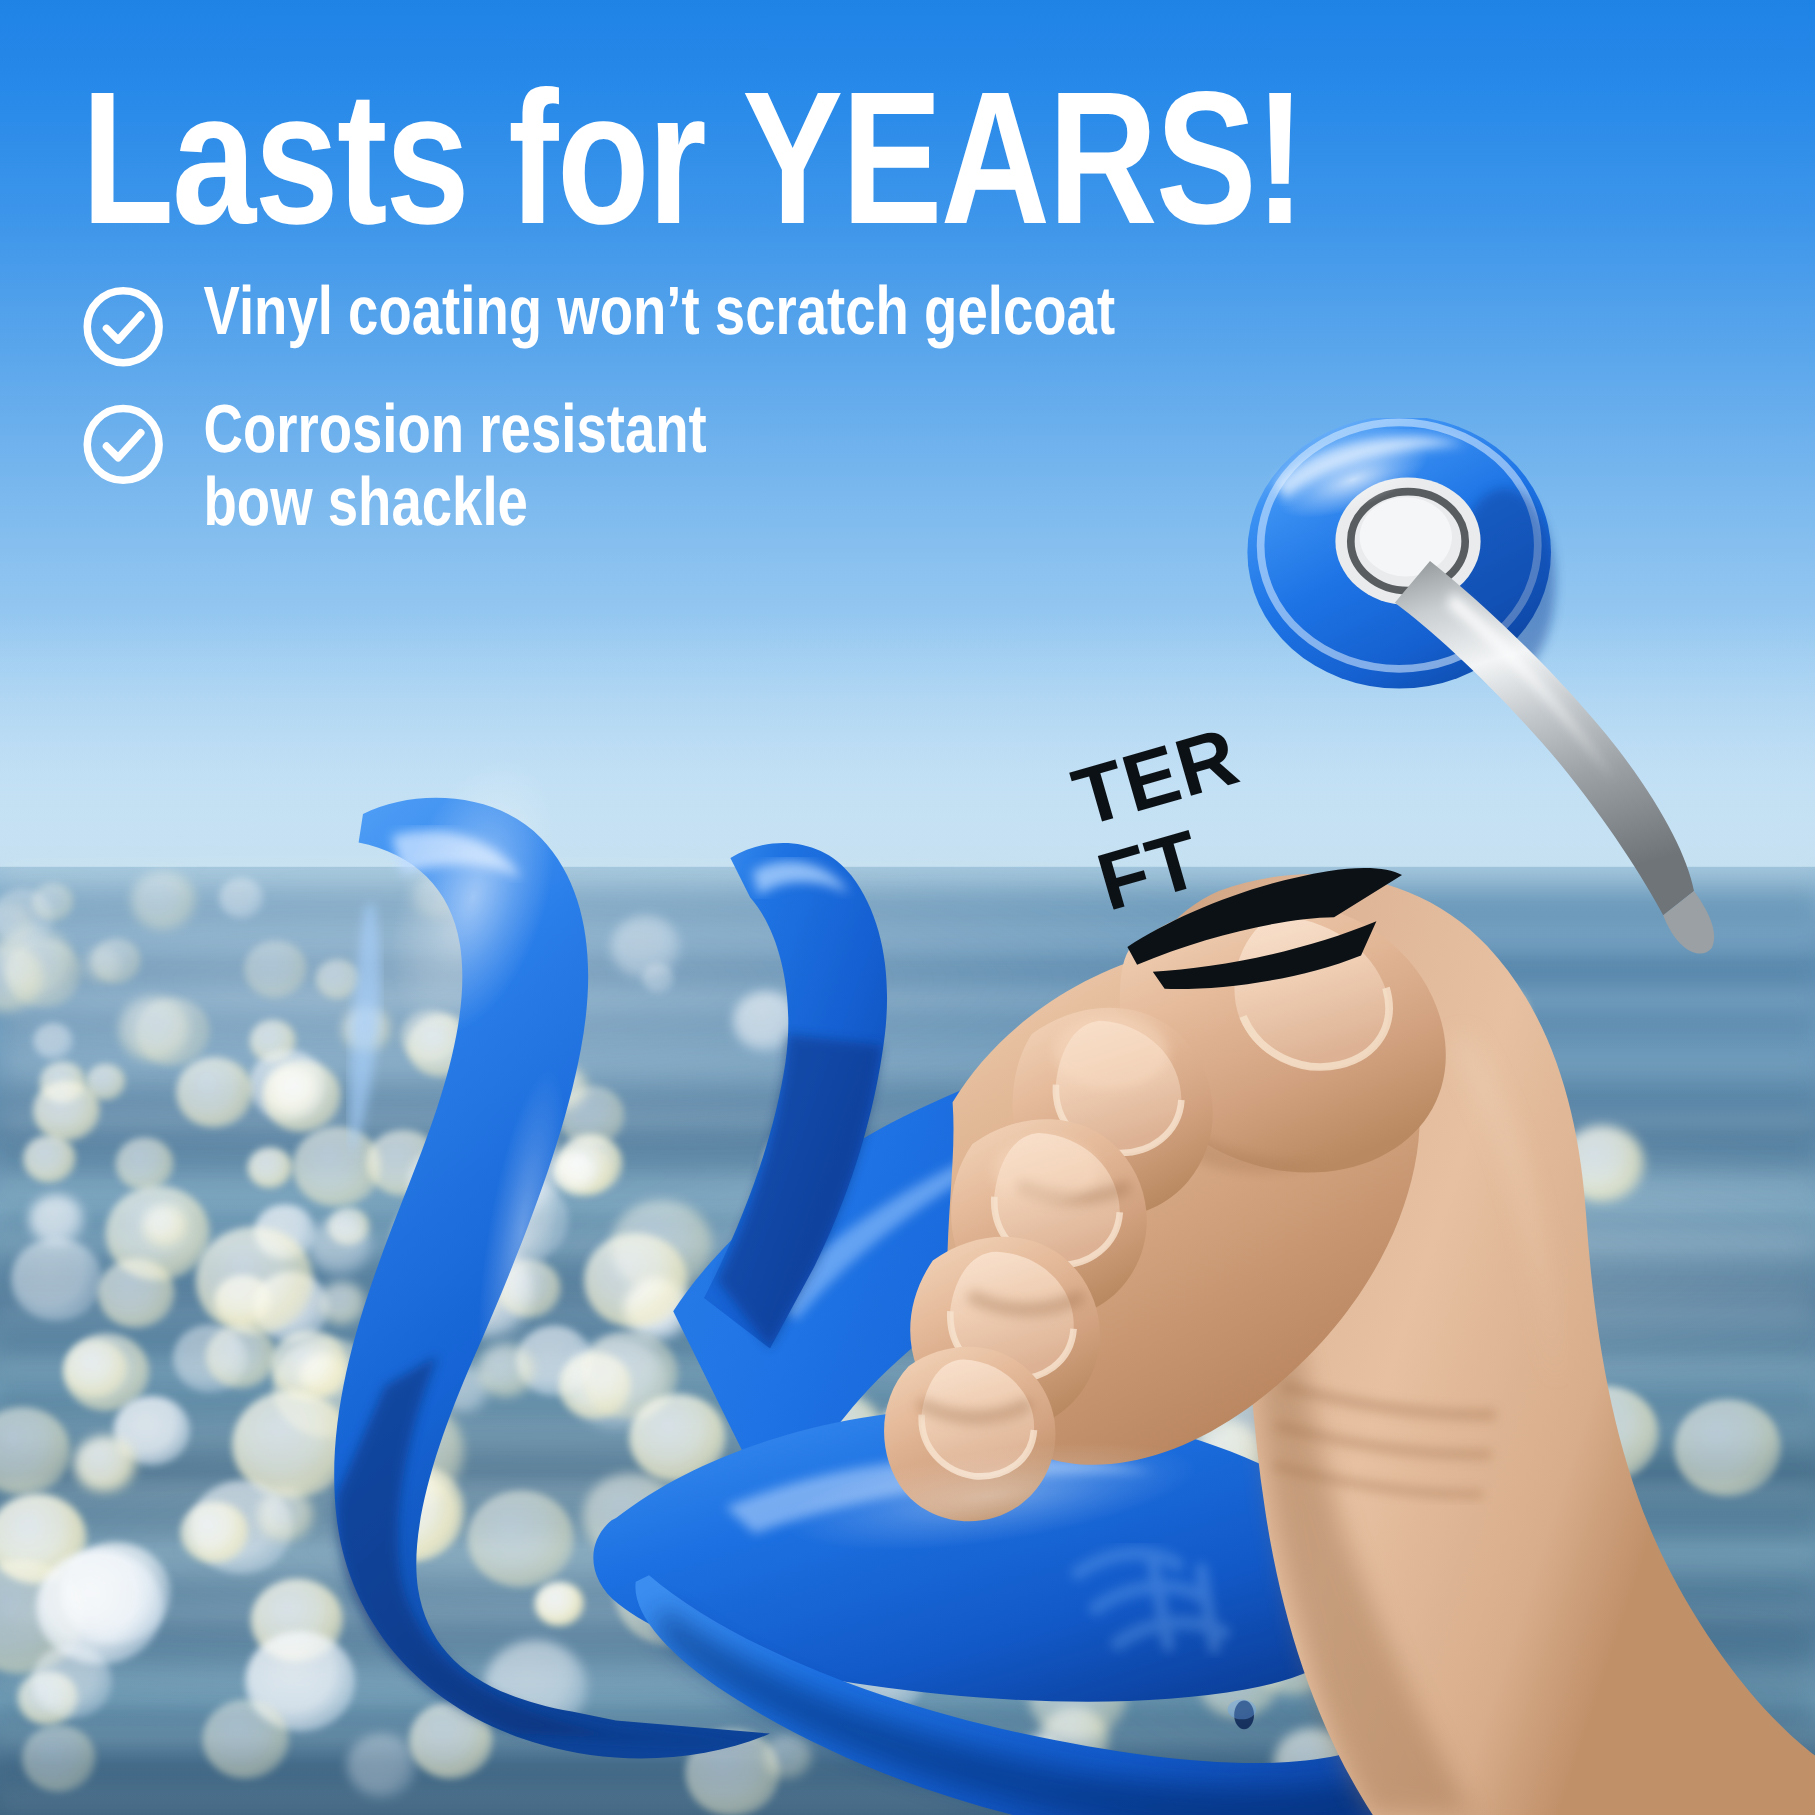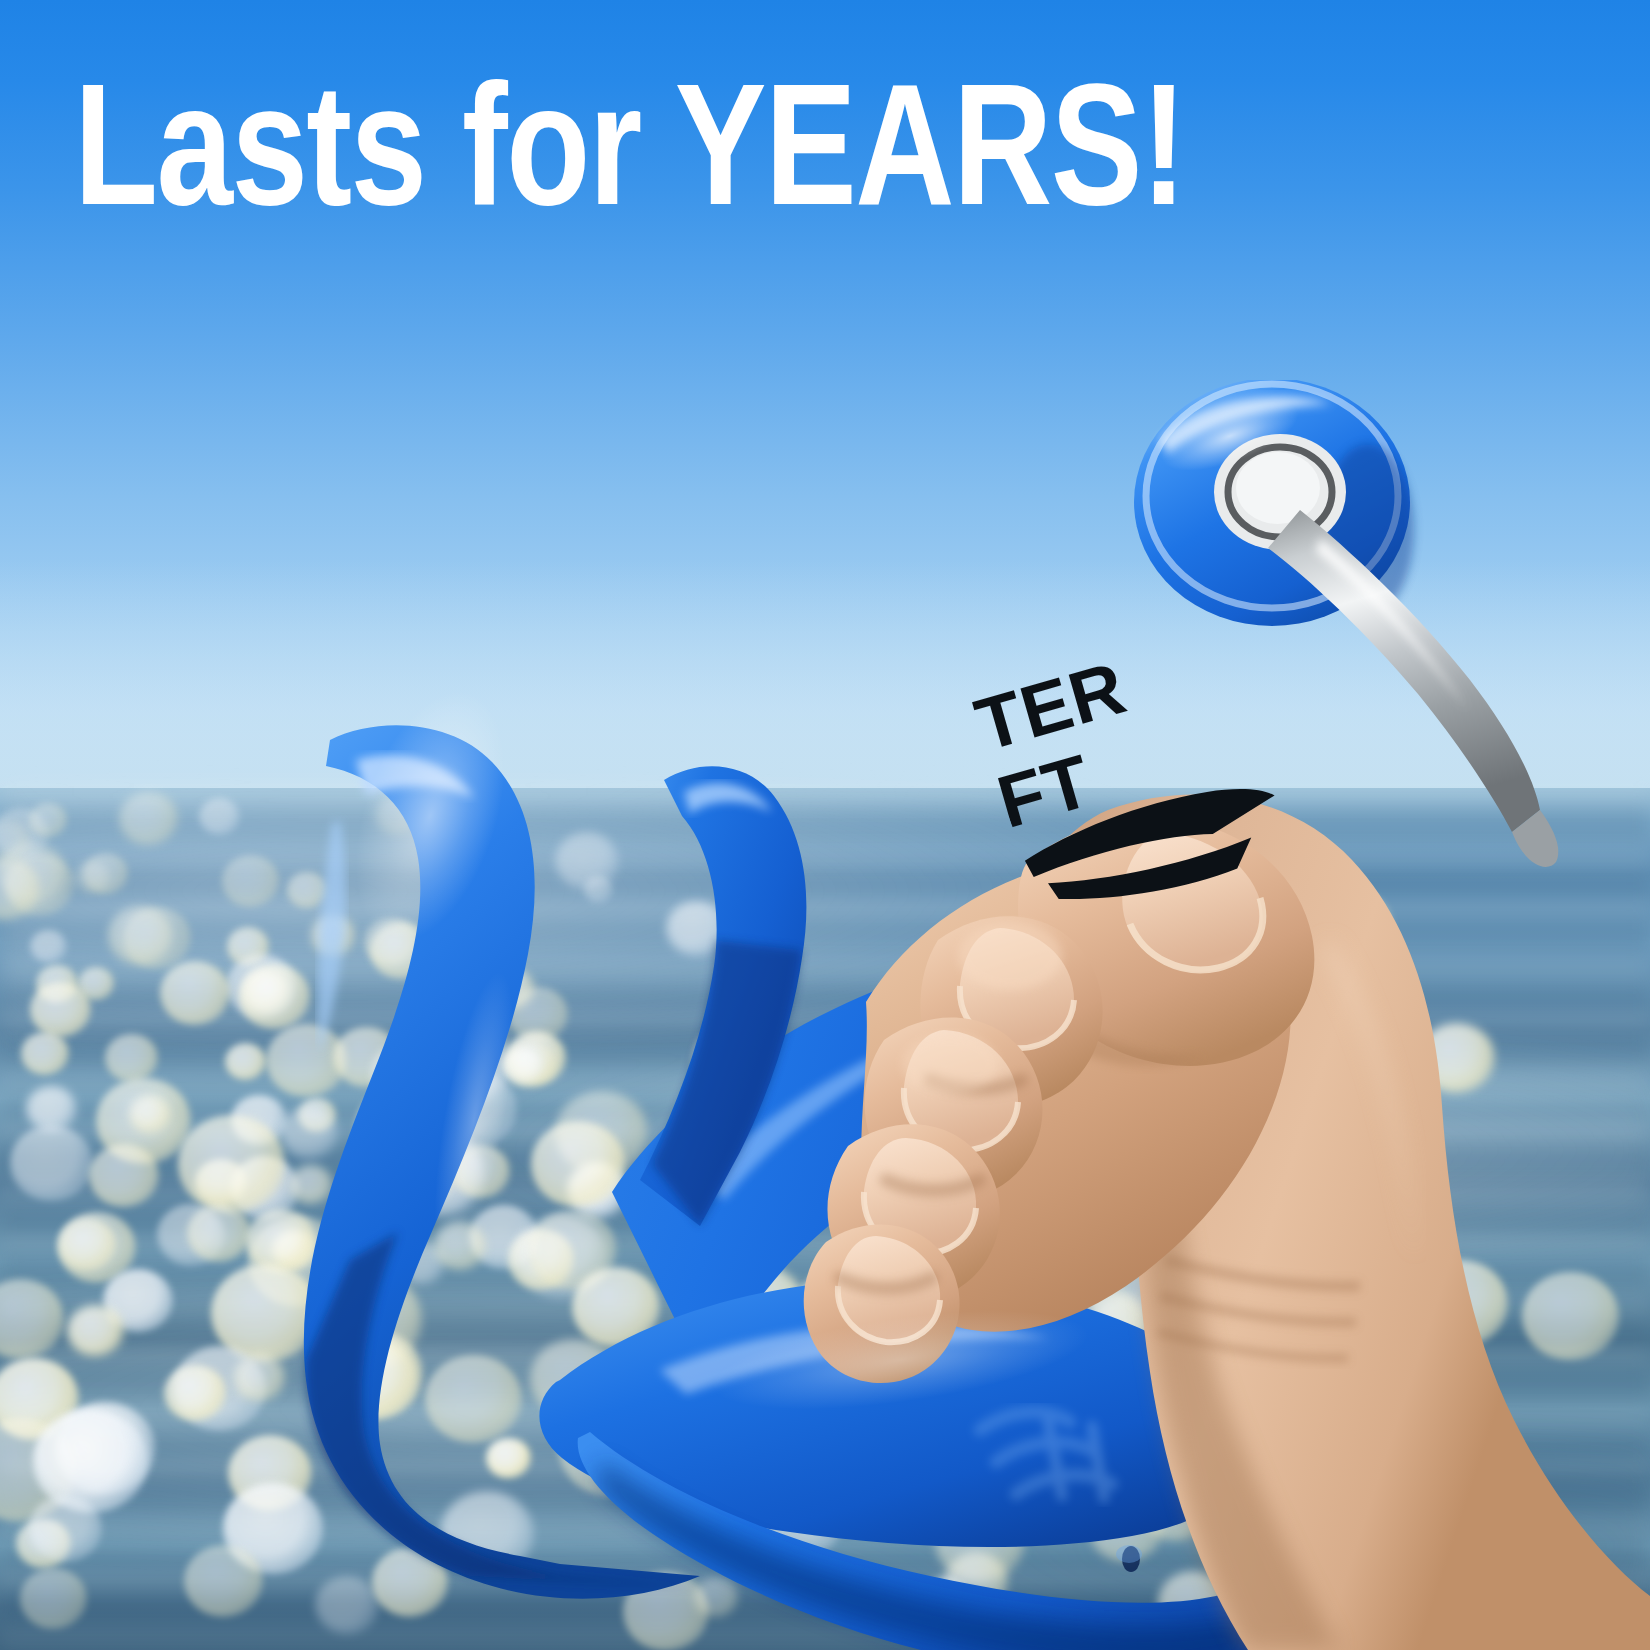--- a/index.html
+++ b/index.html
@@ -533,17 +533,34 @@
     <ellipse cx="474" cy="740" rx="30" ry="150" fill="url(#gSpec)" opacity=".35" transform="rotate(10 474 740)"></ellipse>
     <ellipse cx="900" cy="980" rx="190" ry="42" fill="url(#gSpec)" opacity=".38" transform="rotate(-8 900 980)"></ellipse>
     <ellipse cx="1230" cy="56" rx="72" ry="26" fill="url(#gSpec)" opacity=".75" transform="rotate(-20 1230 56)"></ellipse>
   </svg>
 
   <div class="headline">Lasts for YEARS!</div>
 
   <div class="bullets">
 
 
-
+    <div class="brow">
+      <svg class="ico" viewBox="0 0 100 100">
+        <circle cx="50" cy="50" r="43" fill="none" stroke="#ffffff" stroke-width="9"></circle>
+        <path d="M30 52 L44 66 L71 36" fill="none" stroke="#ffffff" stroke-width="9" stroke-linecap="round" stroke-linejoin="round"></path>
+      </svg>
+      <div class="txt">Vinyl coating won’t scratch gelcoat</div>
+    </div>
+
+    <div class="brow two">
+      <svg class="ico" viewBox="0 0 100 100">
+        <circle cx="50" cy="50" r="43" fill="none" stroke="#ffffff" stroke-width="9"></circle>
+        <path d="M30 52 L44 66 L71 36" fill="none" stroke="#ffffff" stroke-width="9" stroke-linecap="round" stroke-linejoin="round"></path>
+      </svg>
+      <div class="txt">
+        <span>Corrosion resistant</span><br>
+        <span>bow shackle</span>
+      </div>
+    </div>
 
   </div>
 
 </div>
 
 </body></html>

